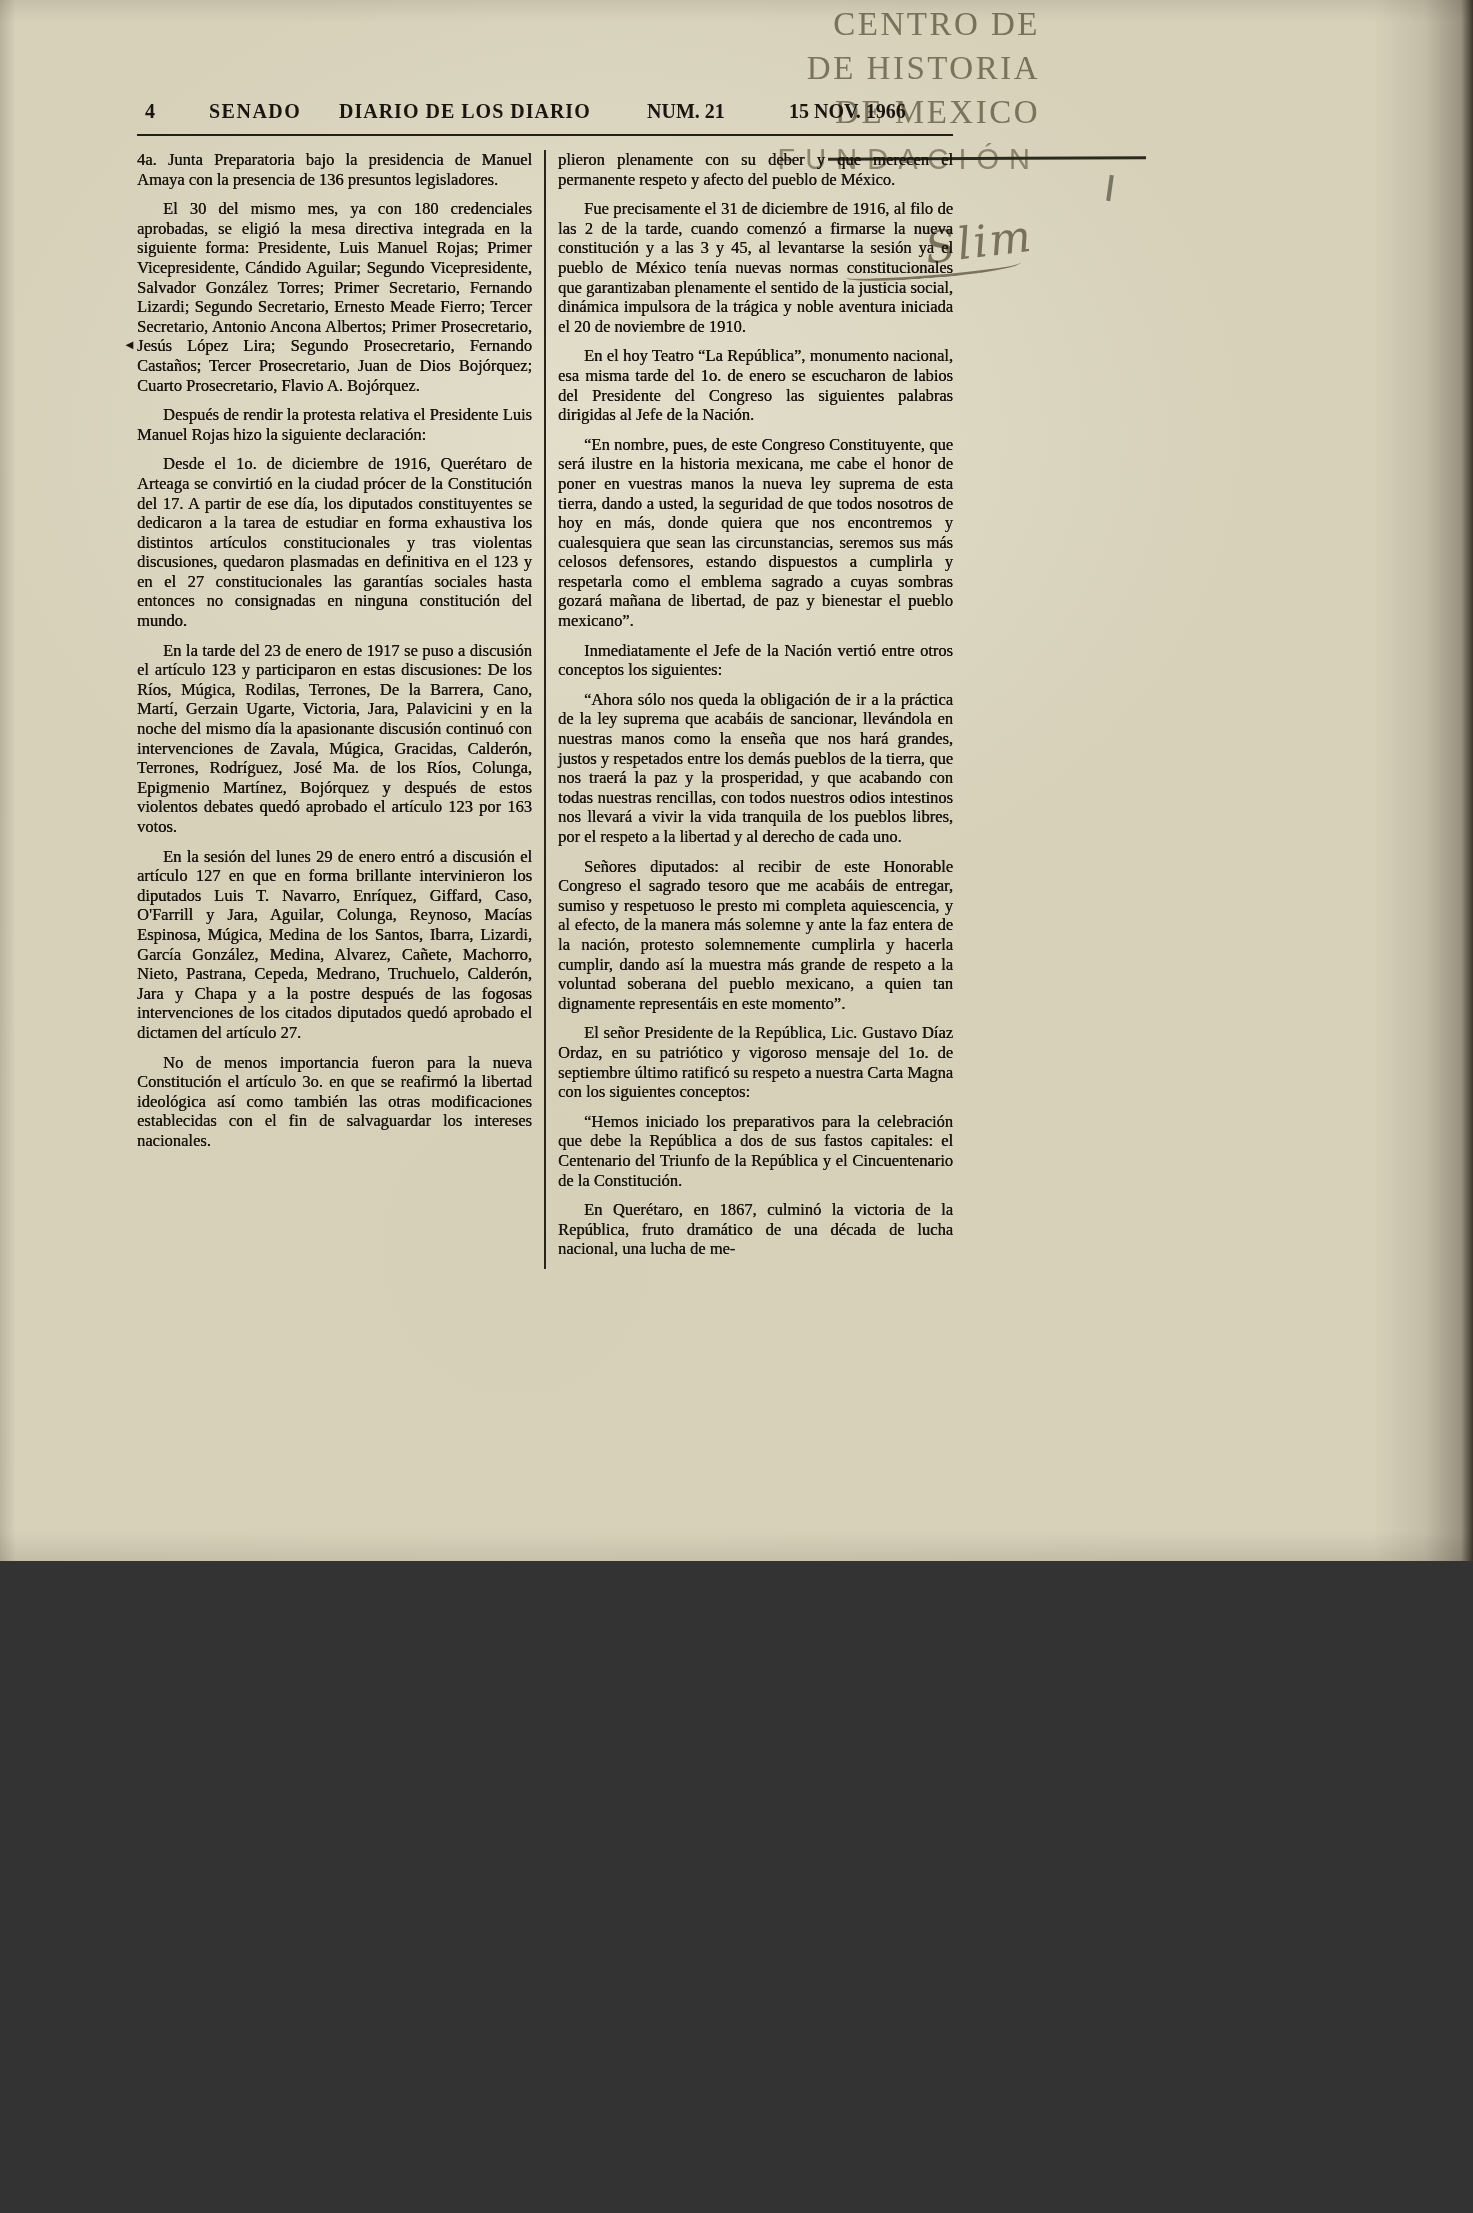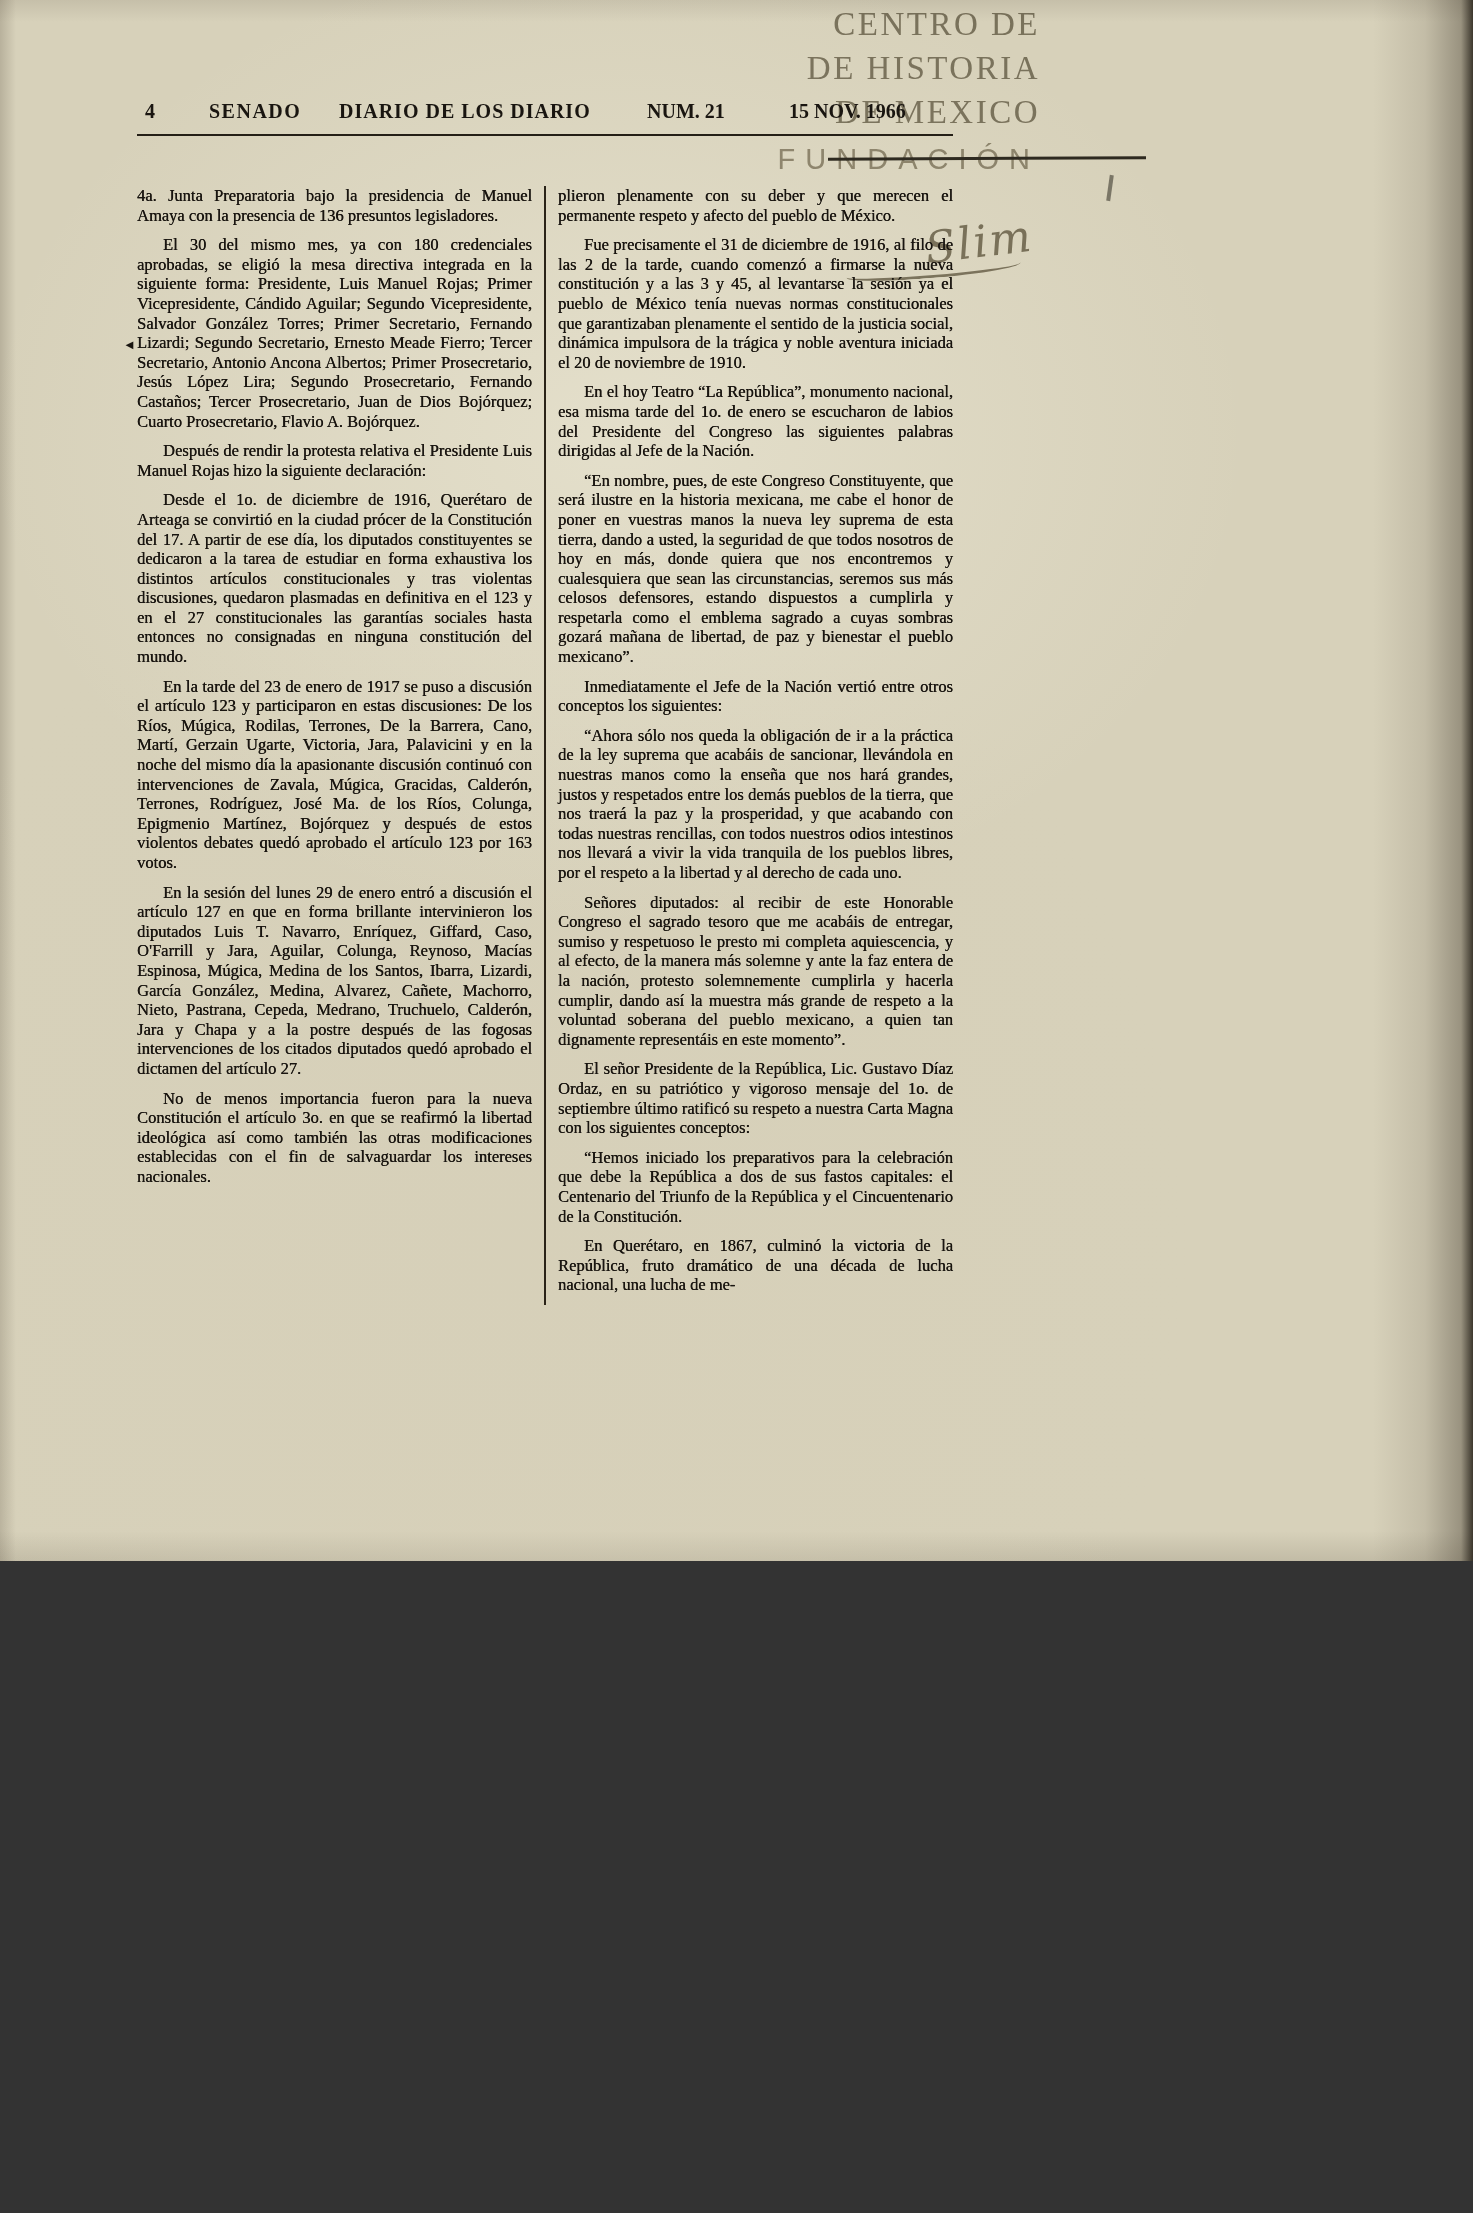--- a/index.html
+++ b/index.html
@@ -46,21 +46,20 @@
     background: #241f16;
   }
 
   
   .columns {
     position: absolute;
     left: 137px; top: 150px;
     width: 816px;
     display: flex;
     align-items: stretch;
-    margin-top: 36px;
   }
   .col {
     width: 395px;
     flex: 0 0 395px;
     font-size: 16.5px;
     line-height: 19.6px;
     text-align: justify;
     text-shadow: 0.3px 0 0 currentColor;
     hyphens: auto;
     -webkit-hyphens: auto;

